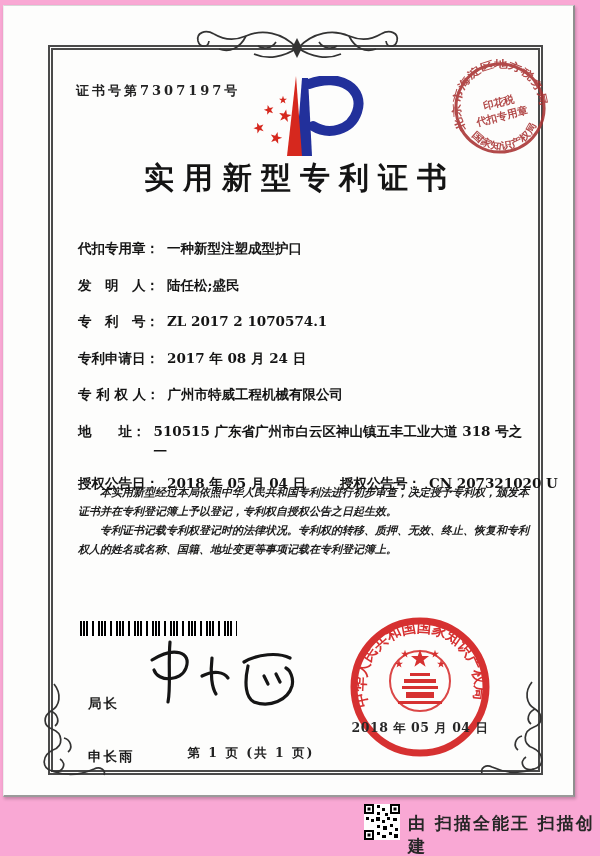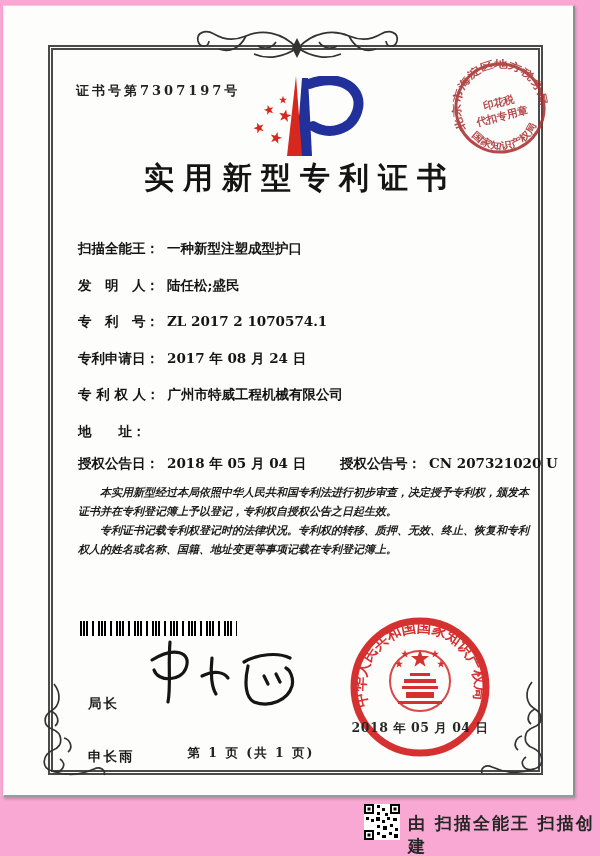--- a/index.html
+++ b/index.html
@@ -108,41 +108,42 @@
       <textPath href="#taxBot" textLength="78" lengthAdjust="spacingAndGlyphs">国家知识产权局</textPath>
     </text>
     <text x="50" y="48" text-anchor="middle" font-size="10.5" font-weight="bold" fill="#a83232">印花税</text>
     <text x="50" y="62" text-anchor="middle" font-size="10.5" font-weight="bold" fill="#a83232">代扣专用章</text>
   </svg>
 
   <div class="title">实用新型专利证书</div>
 
   <div class="fields">
     <div class="row">
-      <span class="lab">扫描全能王：</span>
+      <span class="lab">代扣专用章：</span>
       <span class="val">一种新型注塑成型护口</span>
     </div>
     <div class="row">
       <span class="lab">发　明　人：</span>
       <span class="val">陆任松;盛民</span>
     </div>
     <div class="row">
       <span class="lab">专　利　号：</span>
       <span class="val">ZL 2017 2 1070574.1</span>
     </div>
     <div class="row">
       <span class="lab">专利申请日：</span>
       <span class="val">2017 年 08 月 24 日</span>
     </div>
     <div class="row">
       <span class="lab">专 利 权 人：</span>
       <span class="val">广州市特威工程机械有限公司</span>
     </div>
     <div class="row addr">
       <span class="lab">地　　址：</span>
+      <span class="val">510515 广东省广州市白云区神山镇五丰工业大道 318 号之一</span>
     </div>
     <div class="row grant">
       <span><span class="lab">授权公告日：</span><span>2018 年 05 月 04 日</span></span>
       <span class="g2"><span class="lab">授权公告号：</span><span>CN 207321020 U</span></span>
     </div>
   </div>
 
   <div class="paras">
     <p>本实用新型经过本局依照中华人民共和国专利法进行初步审查，决定授予专利权，颁发本证书并在专利登记簿上予以登记，专利权自授权公告之日起生效。</p>
     <p>专利证书记载专利权登记时的法律状况。专利权的转移、质押、无效、终止、恢复和专利权人的姓名或名称、国籍、地址变更等事项记载在专利登记簿上。</p>

